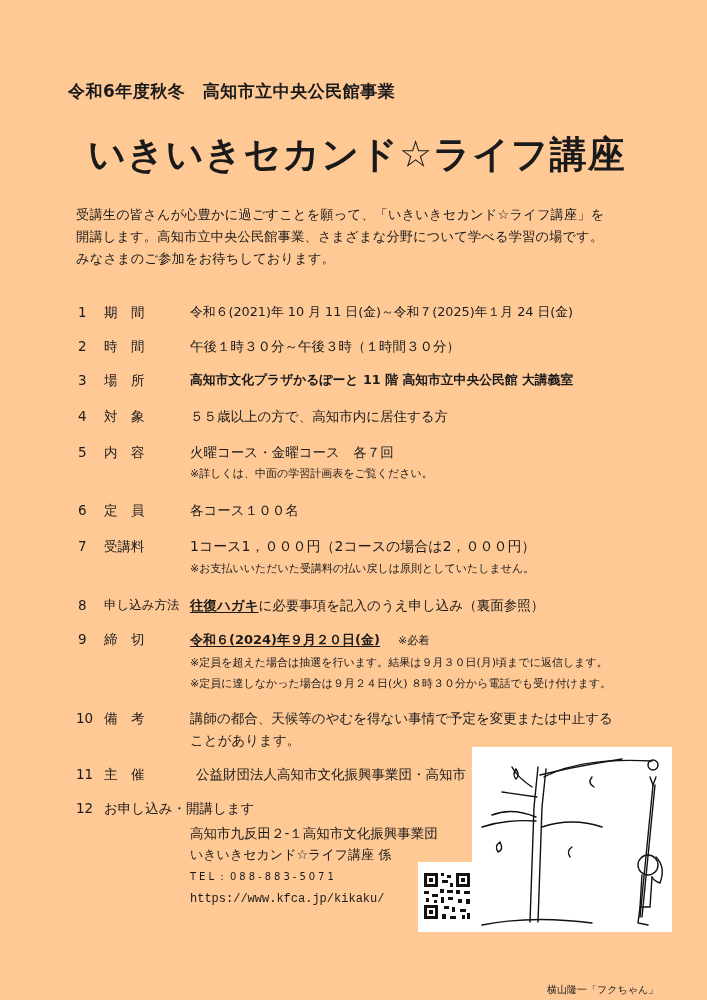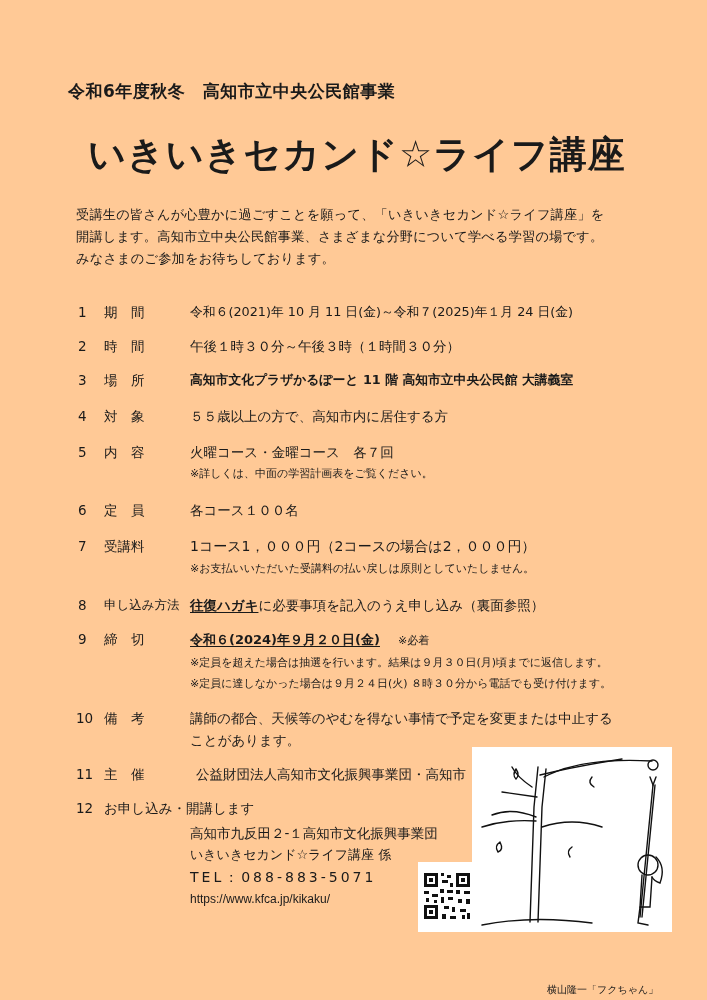--- a/index.html
+++ b/index.html
@@ -187,18 +187,18 @@
     </g>
   </svg>
 </div>
 
 <div>
   <span class="abs num" style="left:76px;top:800px">12</span>
   <span class="abs lbl" style="left:104px;top:800px">お申し込み・開講します</span>
   <div class="abs contact" style="left:190px;top:822px;font-size:14px;line-height:22px">
     <div style="font-size:13.5px">高知市九反田２-１高知市文化振興事業団</div>
     <div style="font-size:13px">いきいきセカンド☆ライフ講座 係</div>
-    <div style="letter-spacing:3px;font-size:14px">TEL：088-883-5071</div>
-    <div style="font-family:Liberation Sans, sans-serif;font-size:12px">https://www.kfca.jp/kikaku/</div>
+    <div style="letter-spacing:3px;font-size:10px">TEL：088-883-5071</div>
+    <div style="font-family:Liberation Mono, monospace;font-size:12px">https://www.kfca.jp/kikaku/</div>
   </div>
 </div>
 
 <div class="abs caption">横山隆一「フクちゃん」</div>
 
 </body></html>

